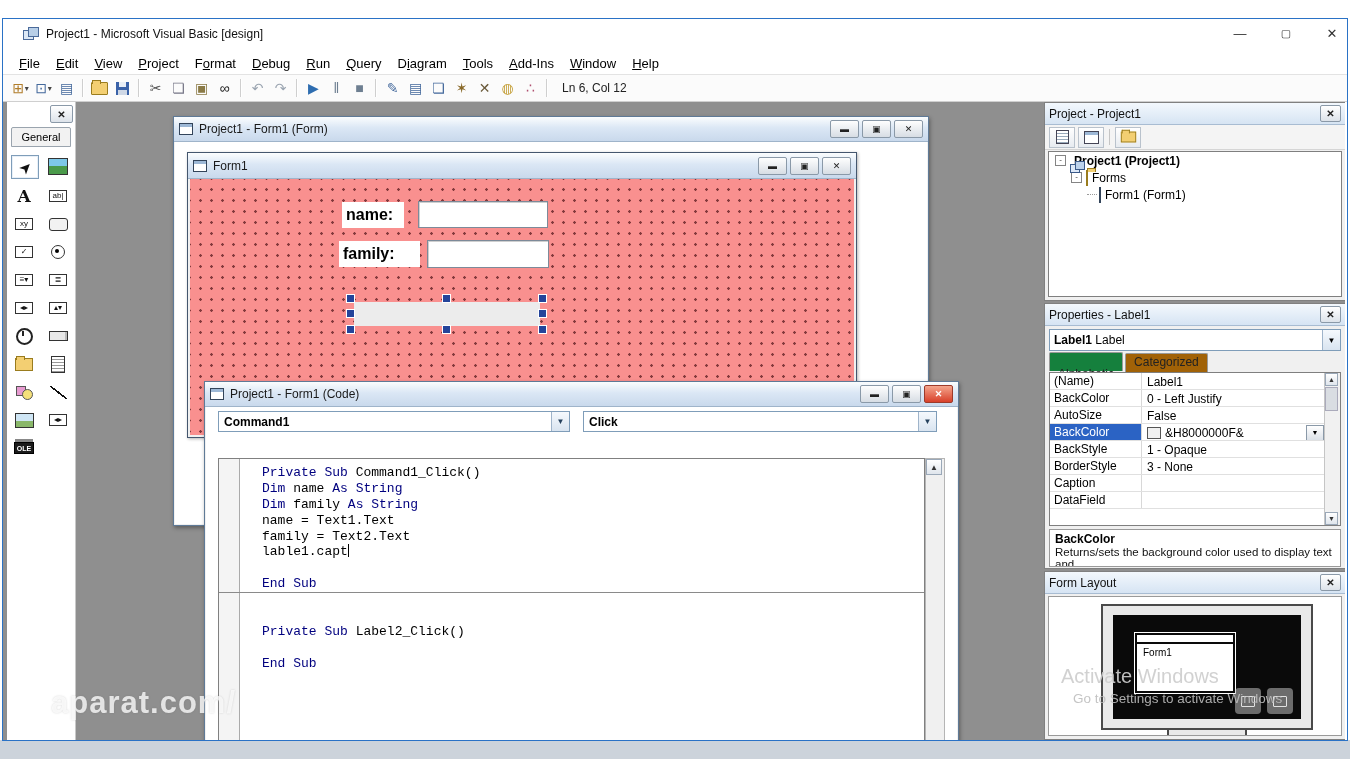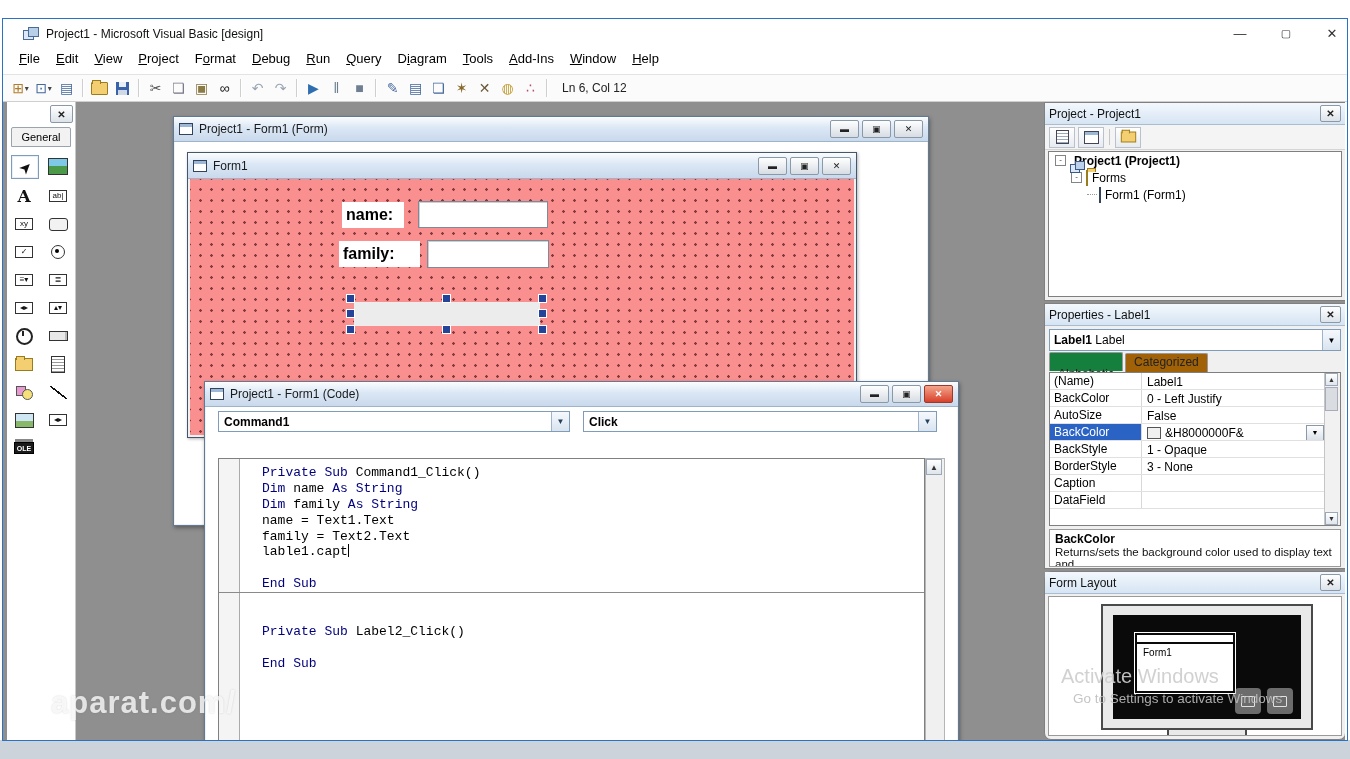--- a/index.html
+++ b/index.html
@@ -11,21 +11,21 @@
   
   #titlebar{position:absolute;left:8px;top:0;width:100%;height:29px;background:#fff;display:flex;align-items:center;padding-left:12px;box-sizing:border-box;}
   .vbicon{width:16px;height:14px;position:relative;margin-right:7px;}
   .vbicon i{position:absolute;display:block;border:1px solid #4a6a9a;background:#dce8f5;width:9px;height:8px;}
   .vbicon i:first-child{left:0;top:3px;}
   .vbicon i:last-child{left:5px;top:0;background:#b8cfe8;}
   #titlebar .t-text{font-size:12px;color:#111;}
   #win-controls{margin-left:auto;display:flex;height:100%;}
   .wc{width:46px;height:29px;display:flex;align-items:center;justify-content:center;font-size:13px;color:#333;}
   
-  #menubar{position:absolute;left:0;top:29px;width:100%;height:27px;background:#fff;border-bottom:1px solid #e3e3e3;display:flex;align-items:flex-start;padding-left:8px;box-sizing:border-box;}
+  #menubar{position:absolute;left:0;top:29px;width:100%;height:27px;background:#fff;border-bottom:1px solid #e3e3e3;display:flex;align-items:flex-end;padding-left:8px;box-sizing:border-box;}
   .menu-item{font-size:13px;padding:3px 8px;color:#000;}
   .menu-item u{text-decoration:underline;}
   
   #toolbar{position:absolute;left:0;top:56px;width:100%;height:27px;background:#fbfbfb;border-bottom:1px solid #cfcfcf;display:flex;align-items:center;padding-left:6px;box-sizing:border-box;}
   .tbtn{width:23px;height:21px;display:flex;align-items:center;justify-content:center;position:relative;border-radius:2px;}
   .tbtn .g{font-size:14px;line-height:1;}
   .tbtn .drop{font-size:8px;margin-left:1px;color:#444;}
   .tsep{width:1px;height:18px;background:#cfcfcf;margin:0 4px;border-right:1px solid #fff;}
   #tb-status{font-size:12px;color:#222;padding:0 10px;white-space:nowrap;}
   .i-folder{width:15px;height:11px;background:#f3cf72;border:1px solid #9a7c1e;border-radius:1px;position:relative;}
@@ -525,21 +525,21 @@
             <span class="sbtn" style="top:14px;width:13px;height:24px;background:#d9dde2;border-color:#aab;"></span>
             <span class="sbtn" style="bottom:0;top:auto;width:13px;height:13px;font-size:7px;">▼</span>
           </div>
         </div>
         <div id="prop-desc">
           <div class="dt">BackColor</div>
           <div class="dd">Returns/sets the background color used to display text and</div>
         </div>
       </div>
 
-      <div class="panel" style="top:469px;height:169px;border-radius:7px;">
+      <div class="panel" style="top:469px;height:169px;">
         <div class="panel-title">
           <span>Form Layout</span>
           <span class="xbtn">✕</span>
         </div>
         <div id="fl-client">
           <div id="monitor">
             <div id="screen">
               <div id="mini-form">
                 <div class="mt"></div>
                 <div class="mlabel">Form1</div>

